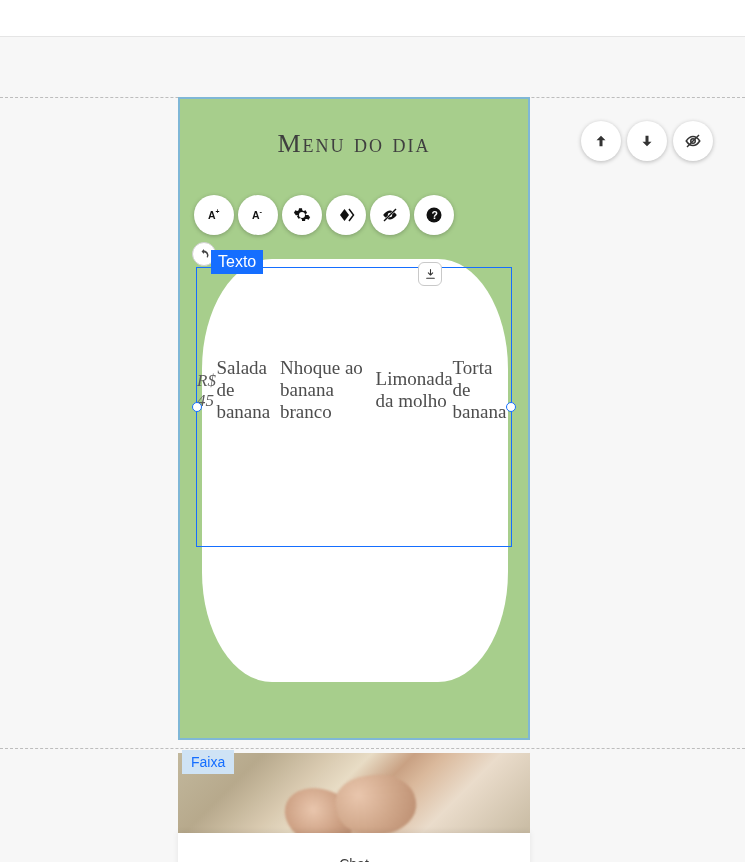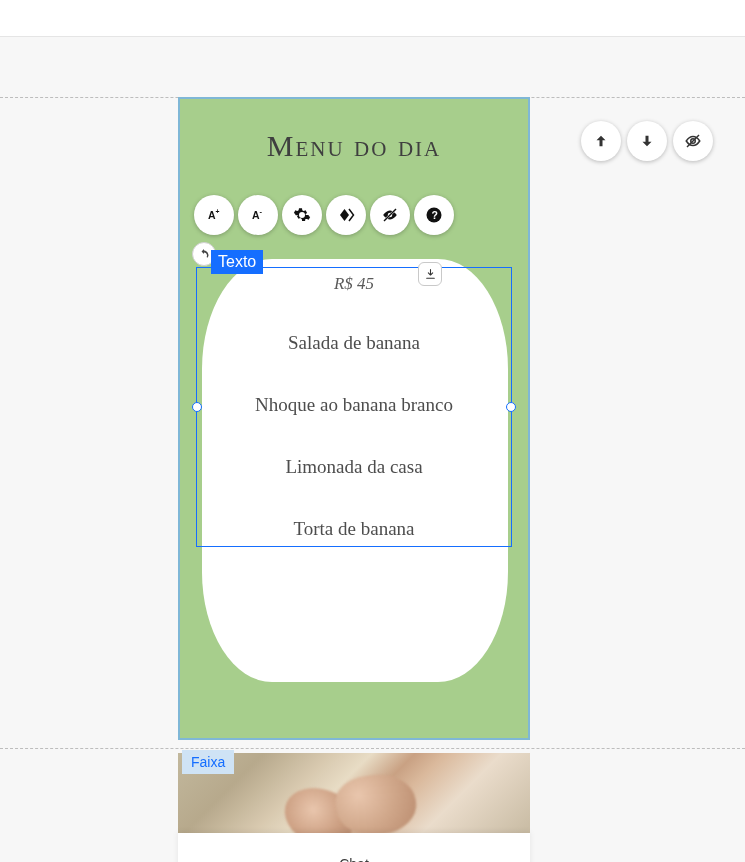--- a/index.html
+++ b/index.html
@@ -40,21 +40,21 @@
     height: 643px;
     background: #a7ce8c;
     border: 2px solid #7fb7d6;
   }
 
   .menu-title {
     font-family: "Times New Roman", Georgia, serif;
     font-variant: small-caps;
     letter-spacing: 2px;
     color: #3f3f3f;
-    font-size: 30px;
+    font-size: 26px;
     text-align: center;
     margin-top: 30px;
   }
 
   .white-card {
     position: absolute;
     top: 160px;
     left: 22px;
     width: 306px;
     height: 423px;
@@ -142,21 +142,21 @@
 
   .text-selection {
     position: absolute;
     left: 196px;
     top: 230px;
     width: 316px;
     height: 280px;
     border: 1px solid #156eff;
     z-index: 25;
     display: flex;
-    flex-direction: column;
+    flex-direction: row;
     align-items: center;
     padding-top: 6px;
   }
   .text-selection .handle {
     position: absolute;
     width: 10px;
     height: 10px;
     background: #fff;
     border: 1px solid #156eff;
     border-radius: 50%;
@@ -325,21 +325,21 @@
         <path d="M12 3v10m0 0l-4-4m4 4l4-4M5 19h14" fill="none" stroke="#333" stroke-width="2" stroke-linecap="round"></path>
       </svg>
   </div>
 
   <div class="text-selection">
     <div class="handle handle-left"></div>
     <div class="handle handle-right"></div>
     <div class="price">R$ 45</div>
     <div class="menu-item">Salada de banana</div>
     <div class="menu-item">Nhoque ao banana branco</div>
-    <div class="menu-item">Limonada da casa</div>
+    <div class="menu-item">Limonada da molho</div>
     <div class="menu-item">Torta de banana</div>
   </div>
 
   <div class="dashed-line dashed-bottom"></div>
 
   <div class="faixa-label">Faixa</div>
 
   <div class="img-strip"></div>
 
   <div class="chat-bar">

